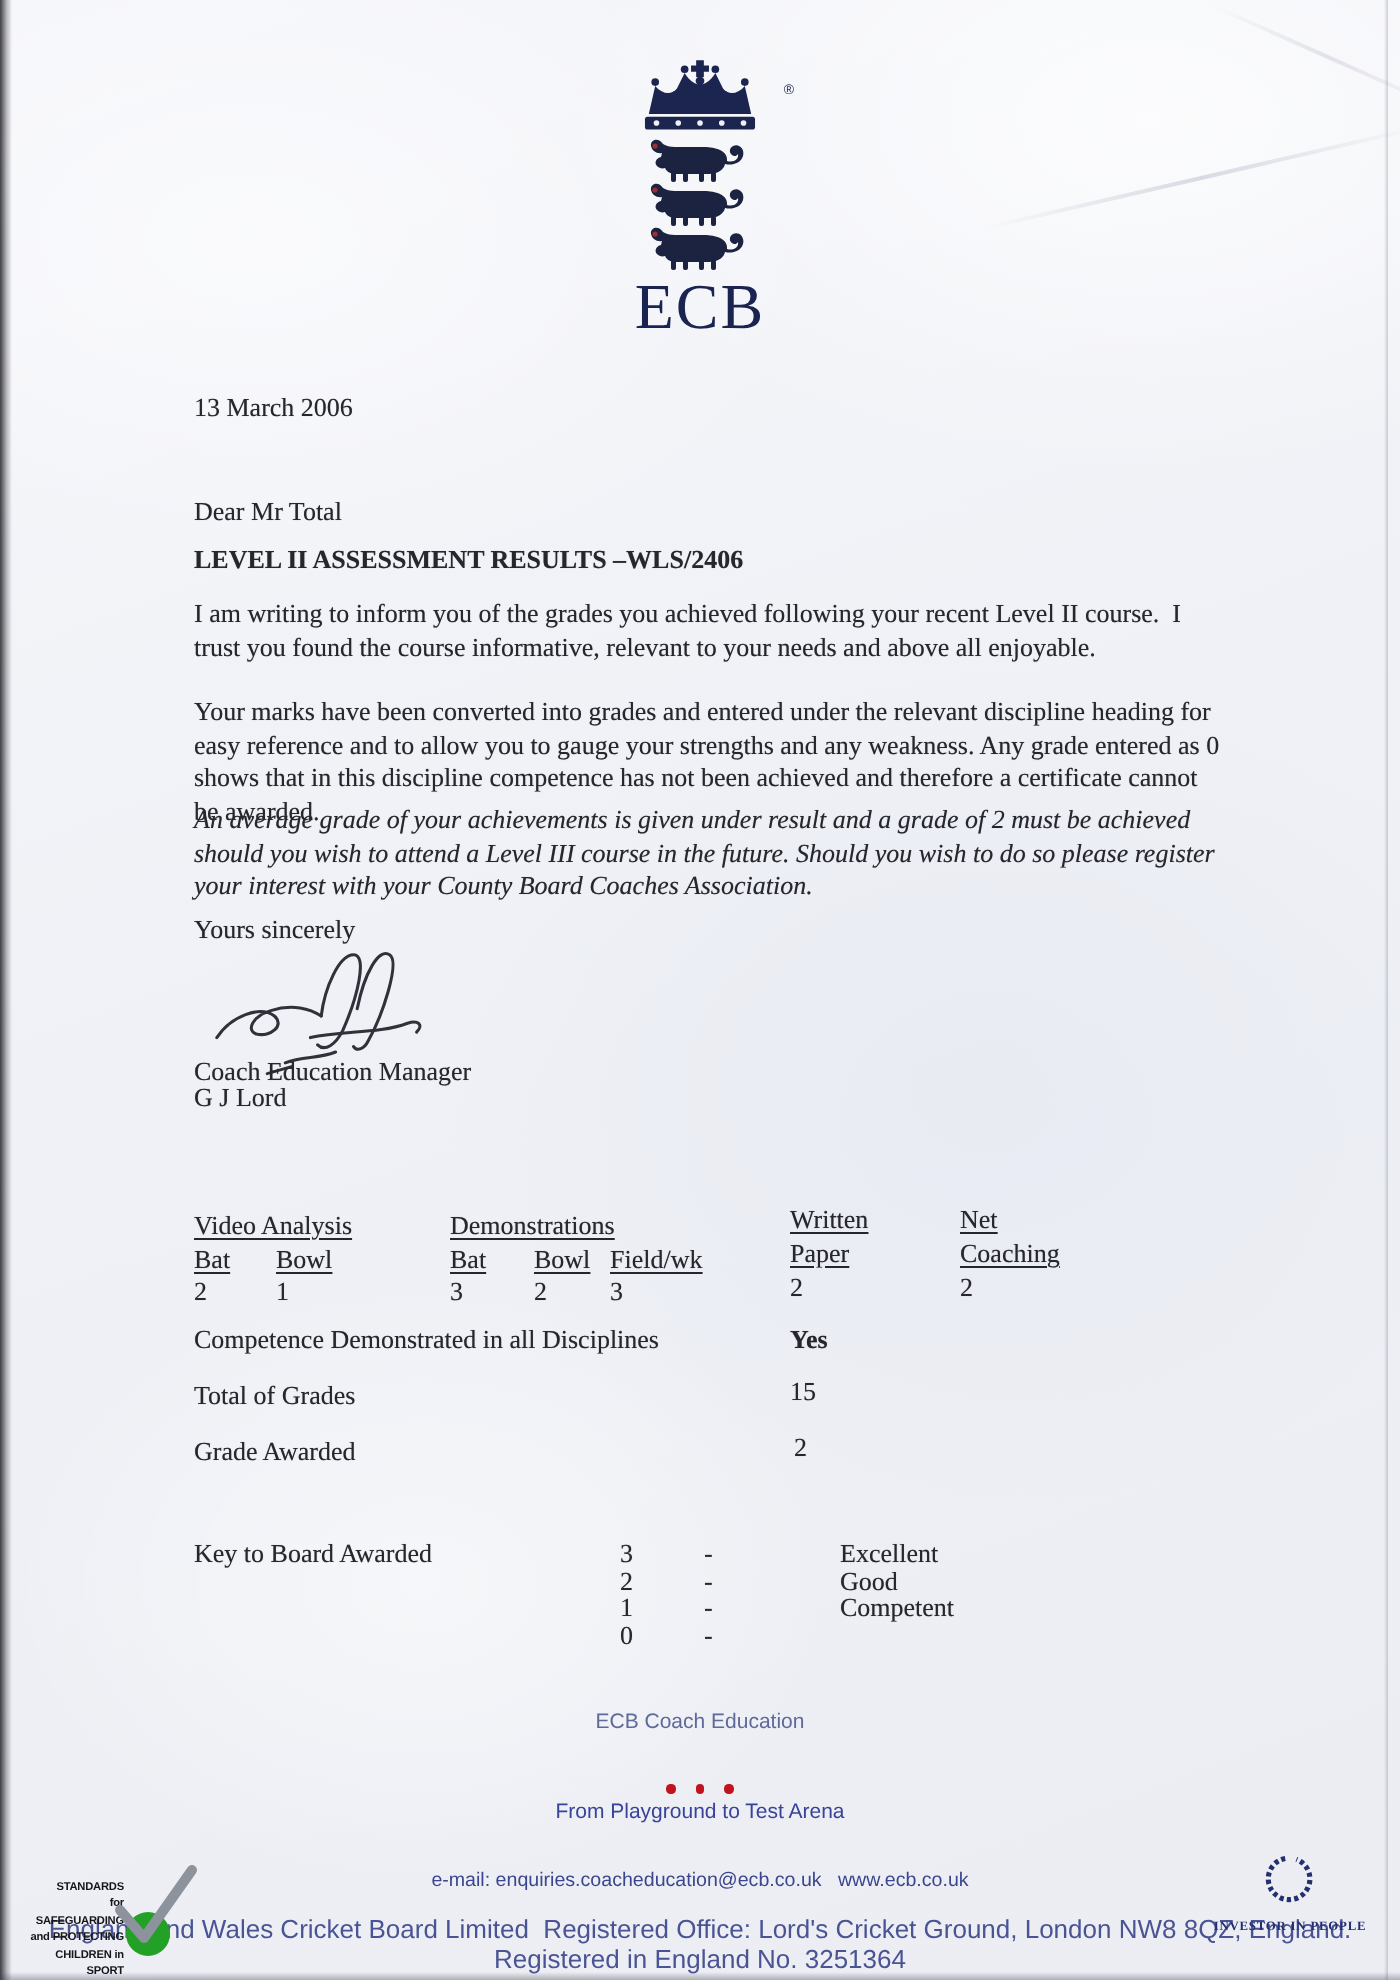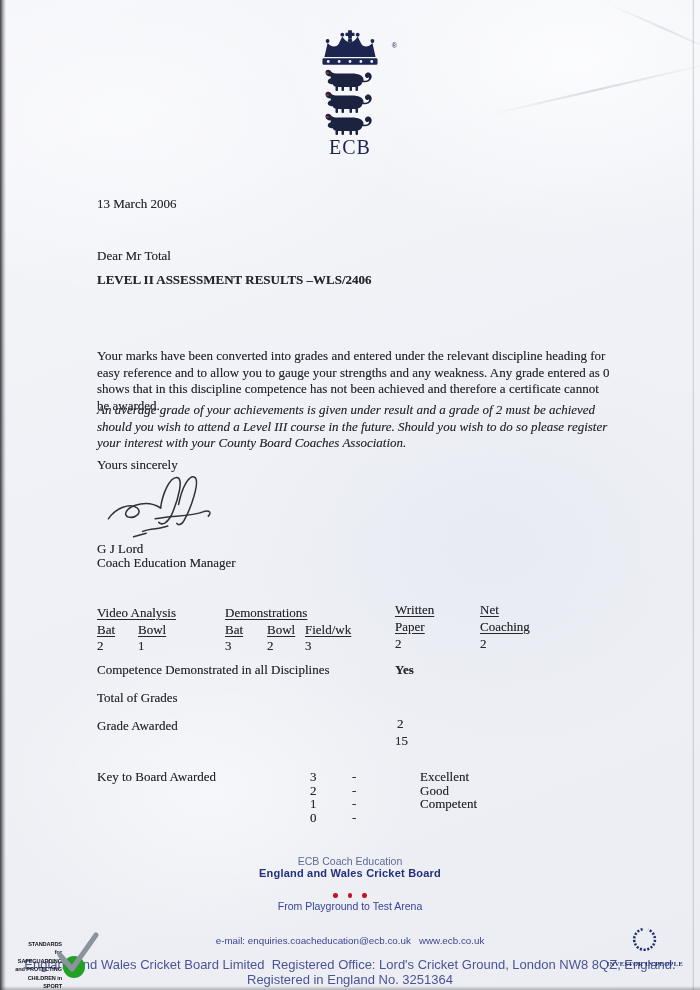--- a/index.html
+++ b/index.html
@@ -21,21 +21,21 @@
   .crease1{left:488px;top:88px;width:225px;height:2px;transform:rotate(-13deg);
     background:linear-gradient(to right, rgba(130,136,162,0), rgba(130,136,162,.28), rgba(130,136,162,0));}
   .crease2{left:600px;top:28px;width:130px;height:2px;transform:rotate(24deg);
     background:linear-gradient(to right, rgba(130,136,162,0), rgba(130,136,162,.2), rgba(130,136,162,0));}
 
   
   .logo{left:50%;top:30px;transform:translateX(-50%);width:110px;text-align:center;}
   .logo .regmark{position:absolute;top:12px;right:8px;font-size:7px;color:#1c2553;font-family:"Liberation Sans",sans-serif;}
   .logo svg{display:block;margin:0 auto;}
   .logo .lions svg{margin:-2px auto;}
-  .logo-text{font-size:20px;letter-spacing:1px;color:#1b2450;line-height:1;margin-top:3px;
+  .logo-text{font-size:32px;letter-spacing:1px;color:#1b2450;line-height:1;margin-top:3px;
     font-family:"Liberation Serif",serif;}
 
   
   .ink{color:#26262c;text-shadow:0 0 .4px rgba(40,40,55,.45);}
   .t13{font-size:13px;line-height:1.27;}
   .bold{font-weight:bold;}
   .para{width:514px;white-space:pre-wrap;}
   .u{text-decoration:underline;text-underline-offset:2px;}
 
   
@@ -124,38 +124,39 @@
           <circle cx="10" cy="10" r="2.6" fill="#a02e2e"></circle>
         </svg>
       </span>
     </div>
     <div class="logo-text">ECB</div>
   </div>
 
   <div class="abs ink t13" style="left:97px;top:196px;">13 March 2006</div>
   <div class="abs ink t13" style="left:97px;top:248px;">Dear Mr Total</div>
   <div class="abs ink t13 bold" style="left:97px;top:272px;">LEVEL II ASSESSMENT RESULTS –WLS/2406</div>
+  <div class="abs ink t13 para" style="left:97px;top:299px;">I am writing to inform you of the grades you achieved following your recent Level II course.  I trust you found the course informative, relevant to your needs and above all enjoyable.</div>
   <div class="abs ink t13 para" style="left:97px;top:348px;">Your marks have been converted into grades and entered under the relevant discipline heading for easy reference and to allow you to gauge your strengths and any weakness. Any grade entered as 0 shows that in this discipline competence has not been achieved and therefore a certificate cannot be awarded.</div>
   <div class="abs ink t13 para" style="left:97px;top:402px;font-style:italic;">An average grade of your achievements is given under result and a grade of 2 must be achieved should you wish to attend a Level III course in the future. Should you wish to do so please register your interest with your County Board Coaches Association.</div>
   <div class="abs ink t13" style="left:97px;top:457px;">Yours sincerely</div>
 
   <div class="abs sig" style="left:100px;top:472px;">
     <svg width="150" height="72" viewBox="0 0 160 80">
       <path d="M6 52 C14 40 30 34 38 40 C44 45 36 52 28 50 C22 48 26 40 36 37 C48 33 58 36 64 40"></path>
       <path d="M64 40 C66 24 74 6 82 6 C90 6 84 30 76 48 C72 56 66 60 62 56"></path>
       <path d="M84 36 C88 16 96 2 102 6 C108 10 98 40 90 54 C88 58 84 60 82 57"></path>
       <path d="M58 52 C76 48 96 50 112 44 C118 42 121 45 117 49"></path>
       <path d="M44 66 C54 62 62 64 72 60"></path>
       <path d="M34 72 L48 68"></path>
       <path d="M-12 62 L-8 60"></path>
     </svg>
   </div>
 
   <div class="abs ink t13" style="left:97px;top:541px;">G J Lord</div>
-  <div class="abs ink t13" style="left:97px;top:555px;">Coach Education Manager</div>
+  <div class="abs ink t13" style="left:97px;top:528px;">Coach Education Manager</div>
 
   <div class="abs ink t13 u" style="left:97px;top:605px;">Video Analysis</div>
   <div class="abs ink t13 u" style="left:225px;top:605px;">Demonstrations</div>
   <div class="abs ink t13 u" style="left:395px;top:602px;">Written</div>
   <div class="abs ink t13 u" style="left:480px;top:602px;">Net</div>
 
   <div class="abs ink t13 u" style="left:97px;top:622px;">Bat</div>
   <div class="abs ink t13 u" style="left:138px;top:622px;">Bowl</div>
   <div class="abs ink t13 u" style="left:225px;top:622px;">Bat</div>
   <div class="abs ink t13 u" style="left:267px;top:622px;">Bowl</div>
@@ -167,21 +168,21 @@
   <div class="abs ink t13" style="left:138px;top:638px;">1</div>
   <div class="abs ink t13" style="left:225px;top:638px;">3</div>
   <div class="abs ink t13" style="left:267px;top:638px;">2</div>
   <div class="abs ink t13" style="left:305px;top:638px;">3</div>
   <div class="abs ink t13" style="left:395px;top:636px;">2</div>
   <div class="abs ink t13" style="left:480px;top:636px;">2</div>
 
   <div class="abs ink t13" style="left:97px;top:662px;">Competence Demonstrated in all Disciplines</div>
   <div class="abs ink t13 bold" style="left:395px;top:662px;">Yes</div>
   <div class="abs ink t13" style="left:97px;top:690px;">Total of Grades</div>
-  <div class="abs ink t13" style="left:395px;top:688px;margin-top:45px;">15</div>
+  <div class="abs ink t13" style="left:395px;top:688px;">15</div>
   <div class="abs ink t13" style="left:97px;top:718px;">Grade Awarded</div>
   <div class="abs ink t13" style="left:397px;top:716px;">2</div>
 
   <div class="abs ink t13" style="left:97px;top:769px;">Key to Board Awarded</div>
 
   <div class="abs ink t13" style="left:310px;top:769px;">3</div>
   <div class="abs ink t13" style="left:352px;top:769px;">-</div>
   <div class="abs ink t13" style="left:420px;top:769px;">Excellent</div>
 
   <div class="abs ink t13" style="left:310px;top:783px;">2</div>
@@ -189,21 +190,20 @@
   <div class="abs ink t13" style="left:420px;top:783px;">Good</div>
 
   <div class="abs ink t13" style="left:310px;top:796px;">1</div>
   <div class="abs ink t13" style="left:352px;top:796px;">-</div>
   <div class="abs ink t13" style="left:420px;top:796px;">Competent</div>
 
   <div class="abs ink t13" style="left:310px;top:810px;">0</div>
   <div class="abs ink t13" style="left:352px;top:810px;">-</div>
 
   <div class="abs fc dept" style="top:855px;">ECB Coach Education</div>
-  <div class="abs fc org" style="top:867px;">England and Wales Cricket Board</div>
   <div class="abs dots"><i></i><i></i><i></i></div>
   <div class="abs fc tagline" style="top:900px;">From Playground to Test Arena</div>
   <div class="abs fc addr" style="top:935px;">e-mail: enquiries.coacheducation@ecb.co.uk   www.ecb.co.uk</div>
   <div class="abs fc reg" style="top:957px;">England and Wales Cricket Board Limited  Registered Office: Lord's Cricket Ground, London NW8 8QZ, England. Registered in England No. 3251364</div>
 
   <div class="abs standards">
     <div class="txt">
       <div>STANDARDS</div>
       <div>for SAFEGUARDING</div>
       <div>and PROTECTING</div>

